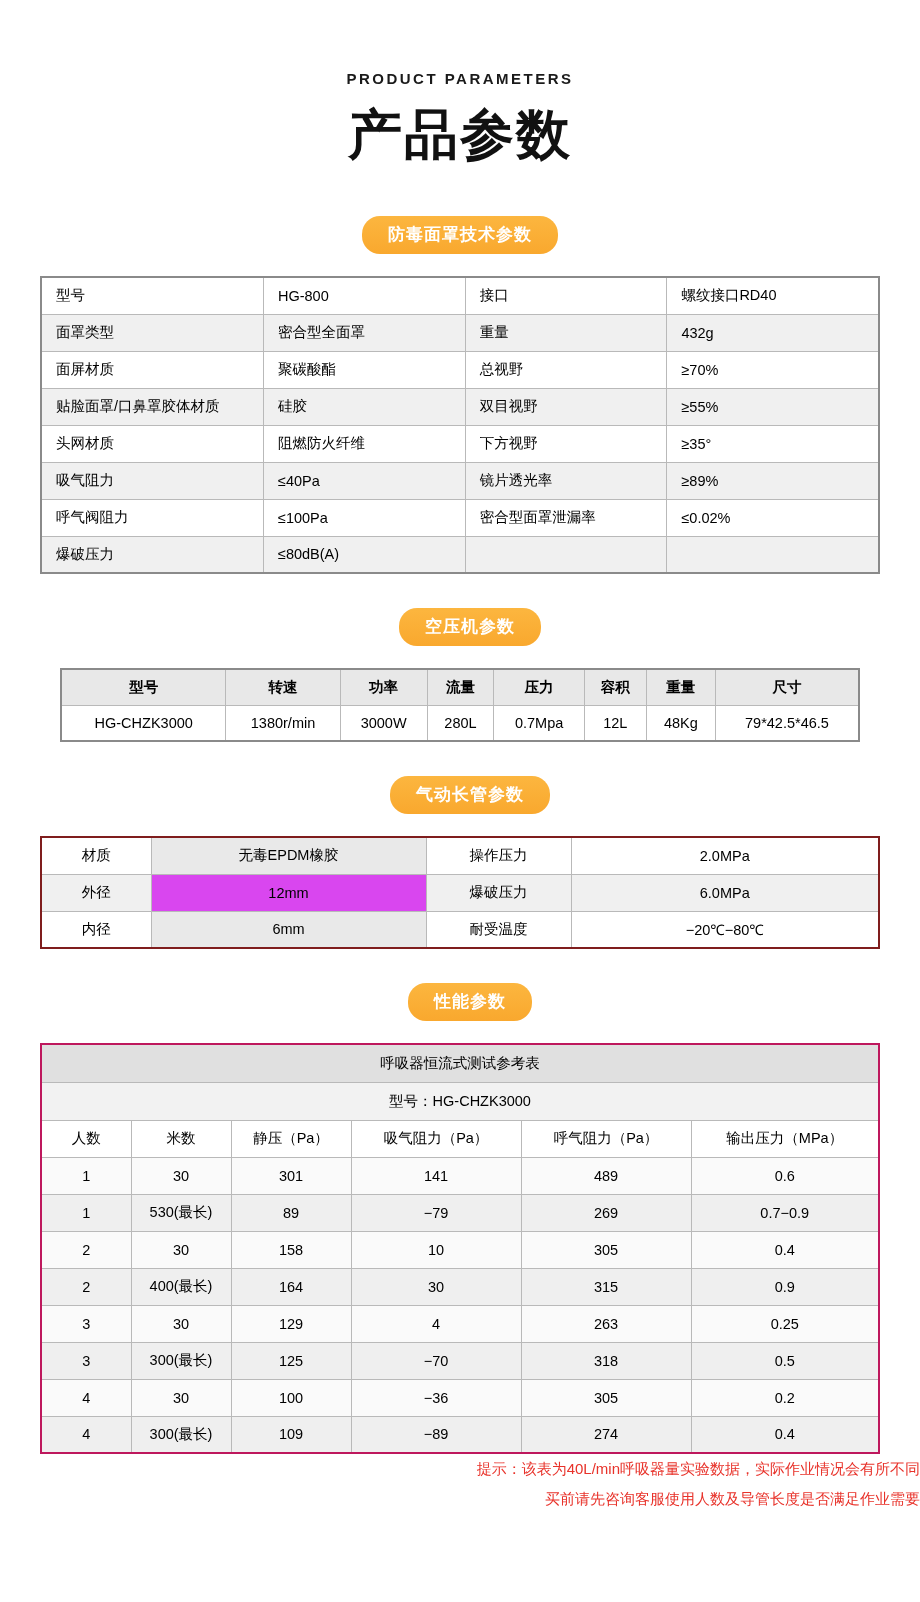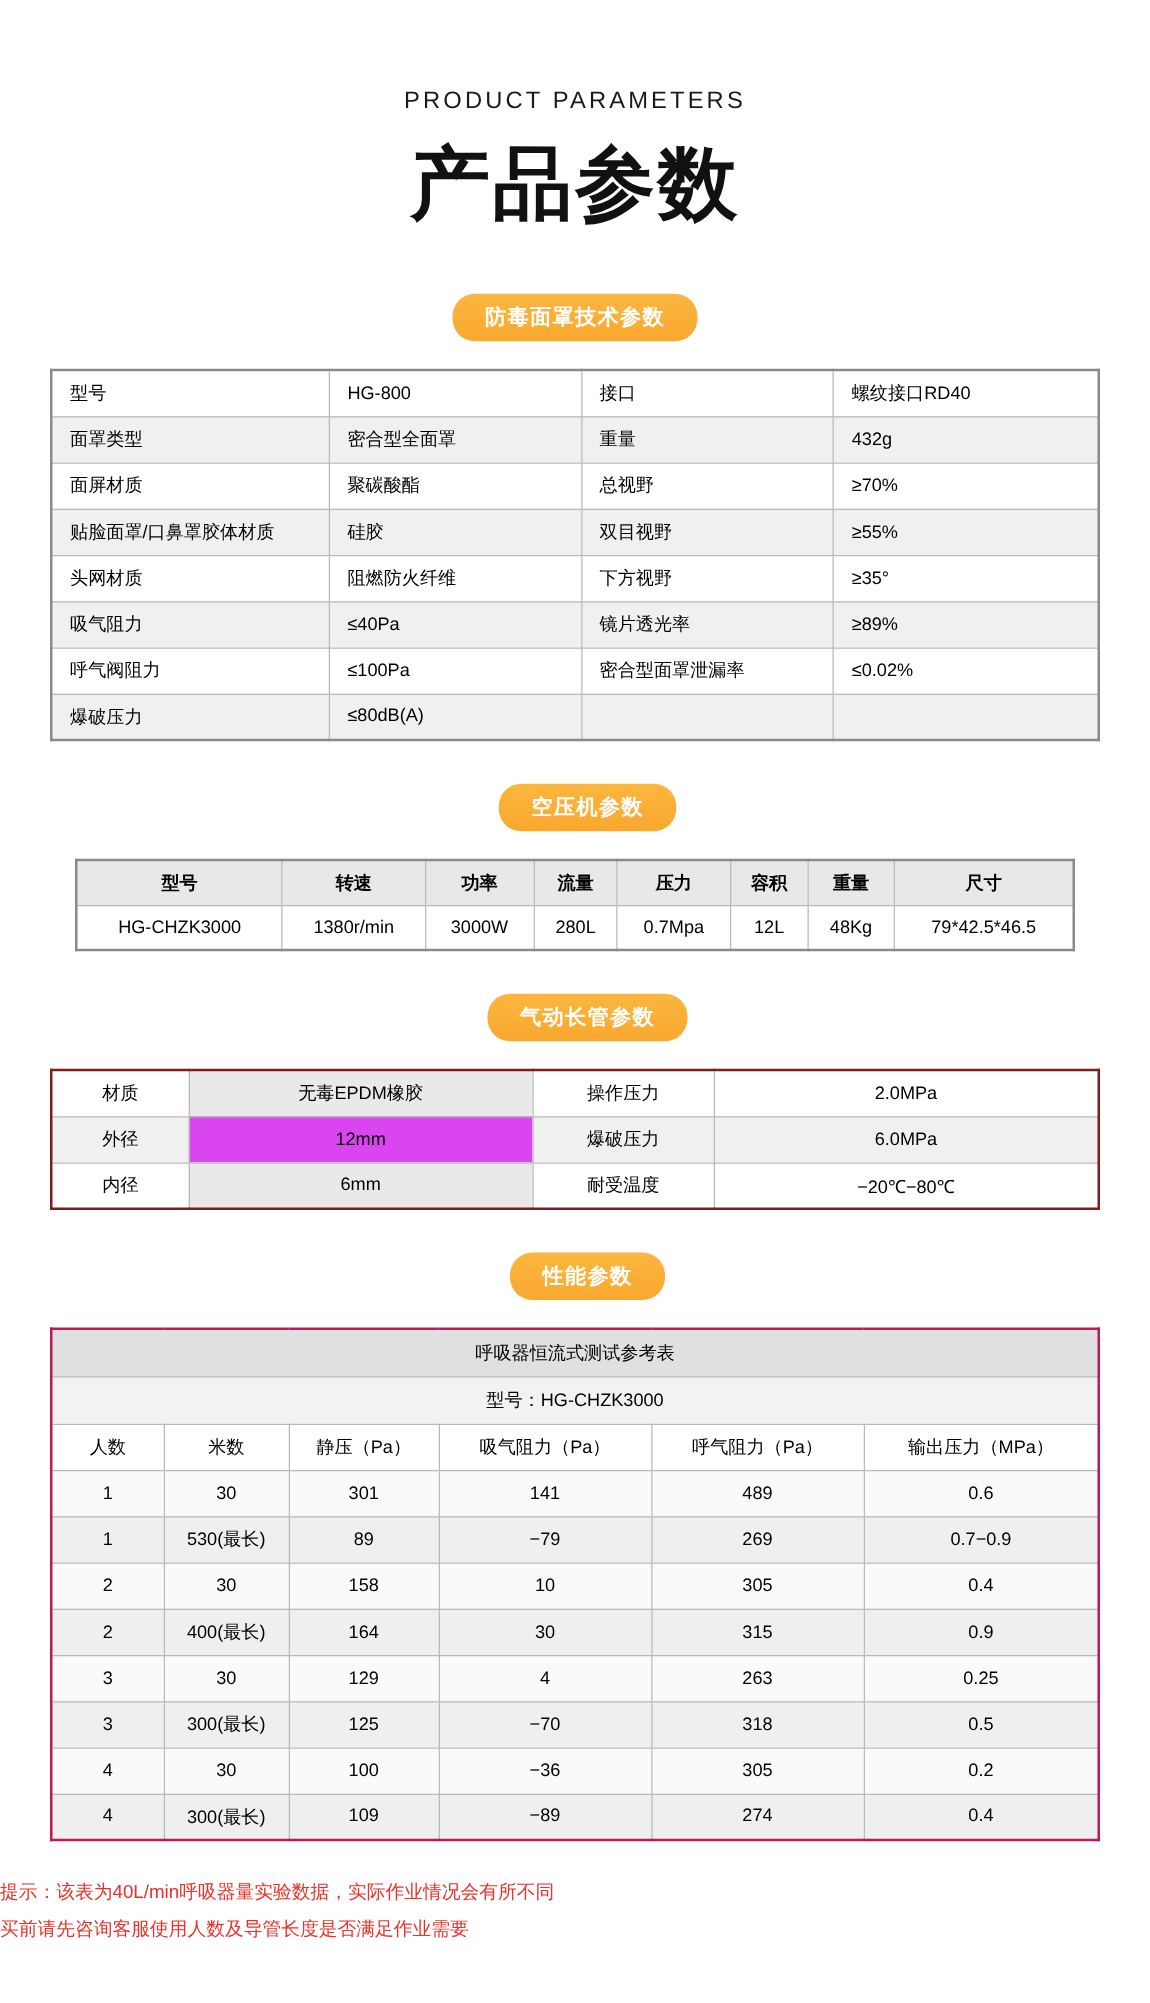--- a/index.html
+++ b/index.html
@@ -8,28 +8,28 @@
     width: 920px;
     min-height: 1602px;
     background: #ffffff;
     font-family: "Liberation Sans", sans-serif;
     color: #000;
   }
   .page { width: 920px; position: relative; padding-top: 70px; }
 
   .kicker {
     text-align: center;
-    font-size: 19px;
+    font-size: 15px;
     letter-spacing: 2.5px;
     color: #1a1a1a;
-    font-weight: 400;
+    font-weight: 700;
   }
   .bigtitle {
     text-align: center;
-    font-size: 64px;
+    font-size: 54px;
     font-weight: bold;
     letter-spacing: 2px;
     margin-top: 12px;
     color: #111;
   }
 
   .pill-wrap { text-align: center; }
   .pill {
     display: inline-block;
     background: #fbb040;
@@ -101,21 +101,21 @@
     text-align: center;
     font-size: 14.5px;
     white-space: nowrap;
   }
   .t-perf .cap td { background: #e0e0e0; font-weight: normal; height: 38px; }
   .t-perf .cap2 td { background: #f2f2f2; height: 38px; }
   .t-perf .hdr td { background: #ffffff; }
   .t-perf .r-odd td { background: #fafafa; }
   .t-perf .r-even td { background: #efefef; }
 
-  .notes { margin-top: 26px; text-align: left; padding-bottom: 26px; }
+  .notes { text-align: right; padding-bottom: 26px; }
   .notes div {
     color: #e8322a;
     font-size: 15px;
     line-height: 30px;
   }
 </style>
 </head>
 <body>
 
 <div class="page">

